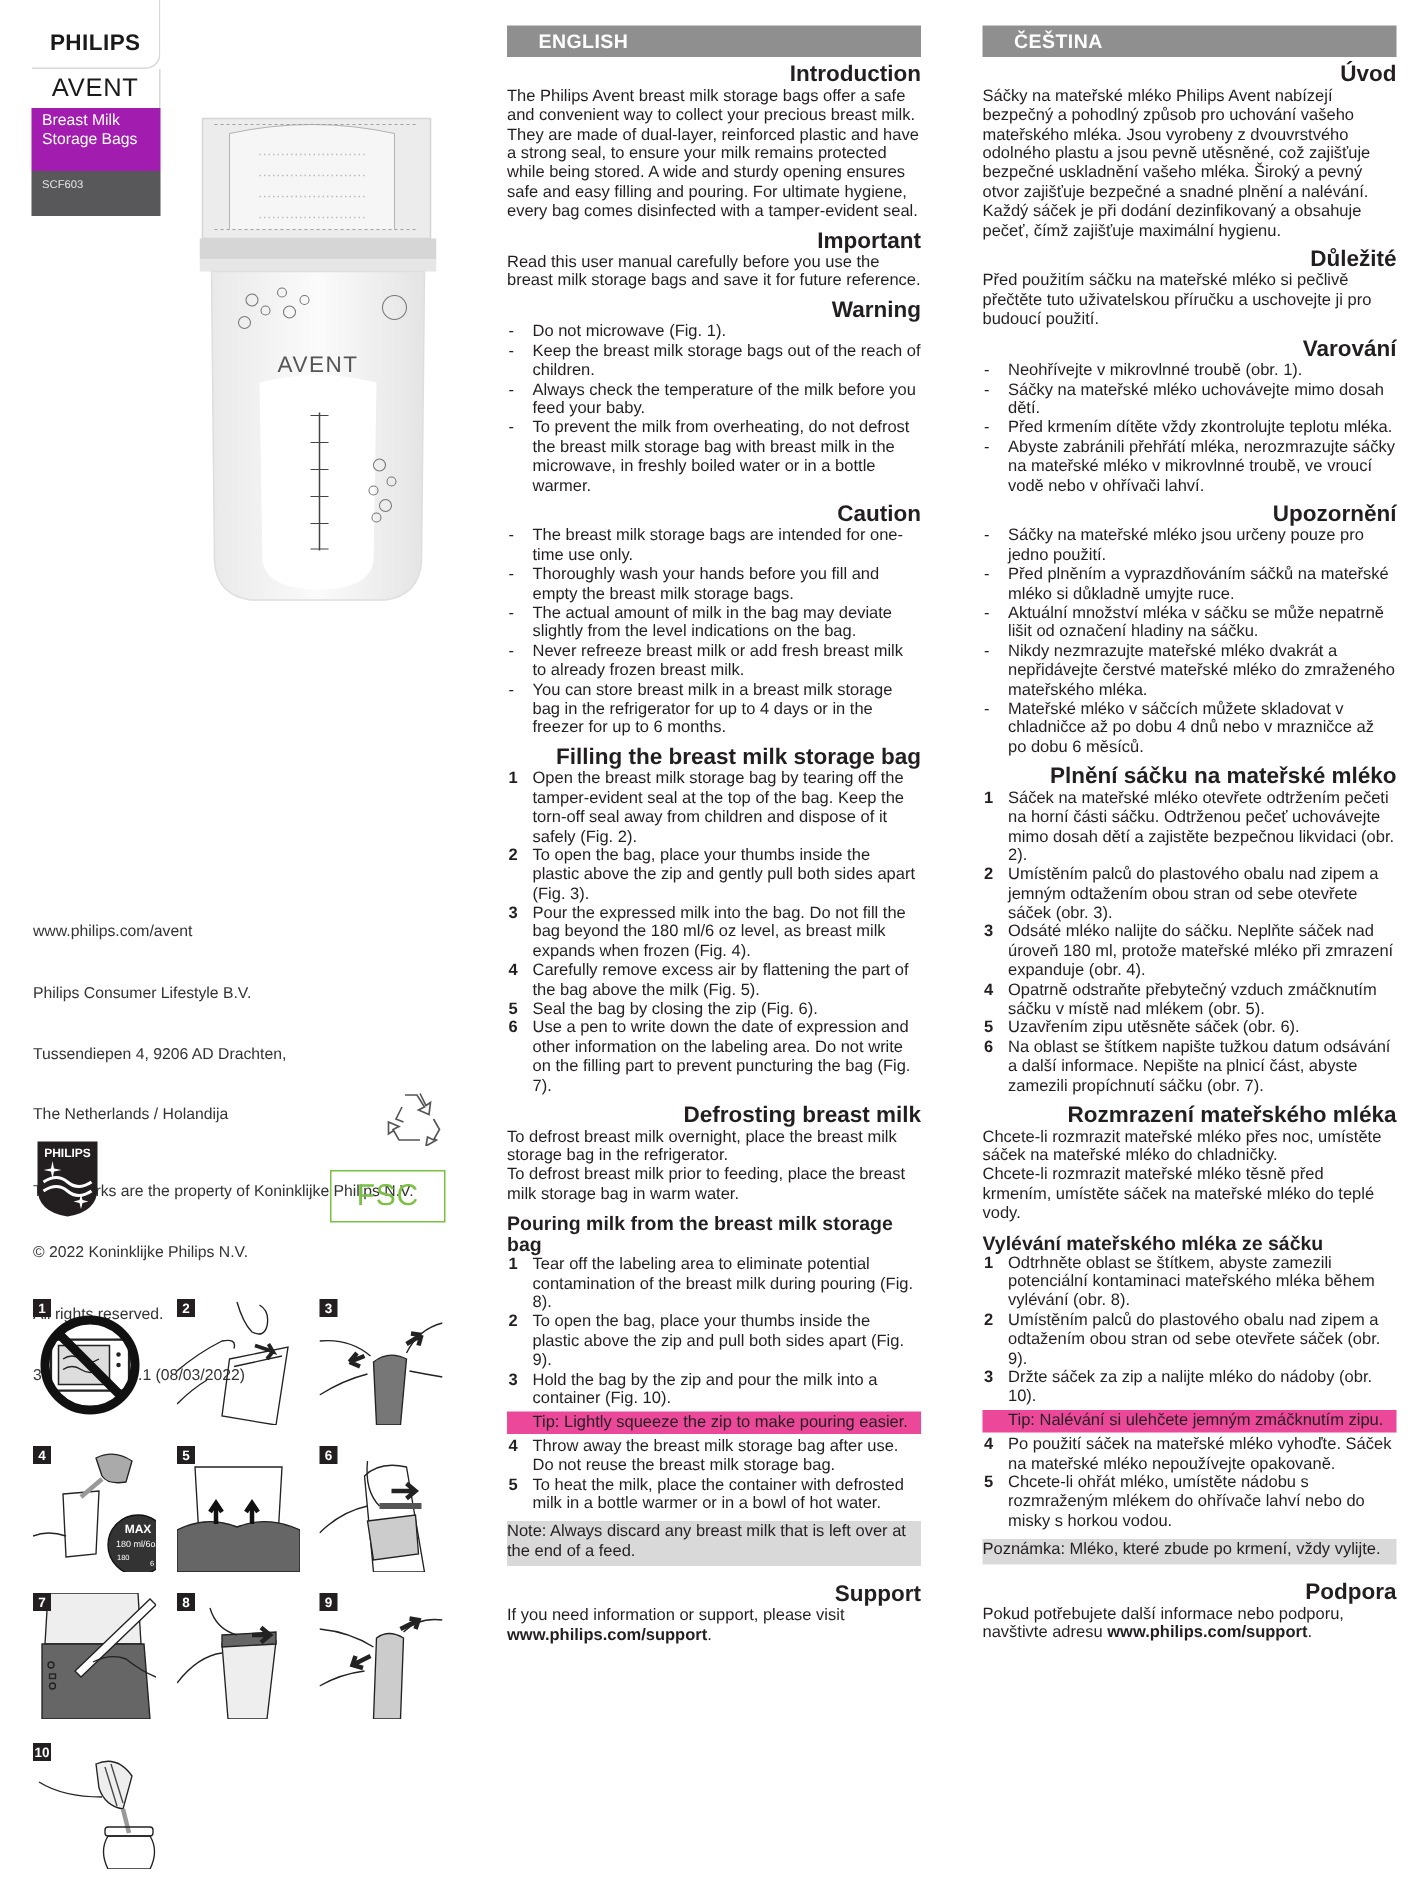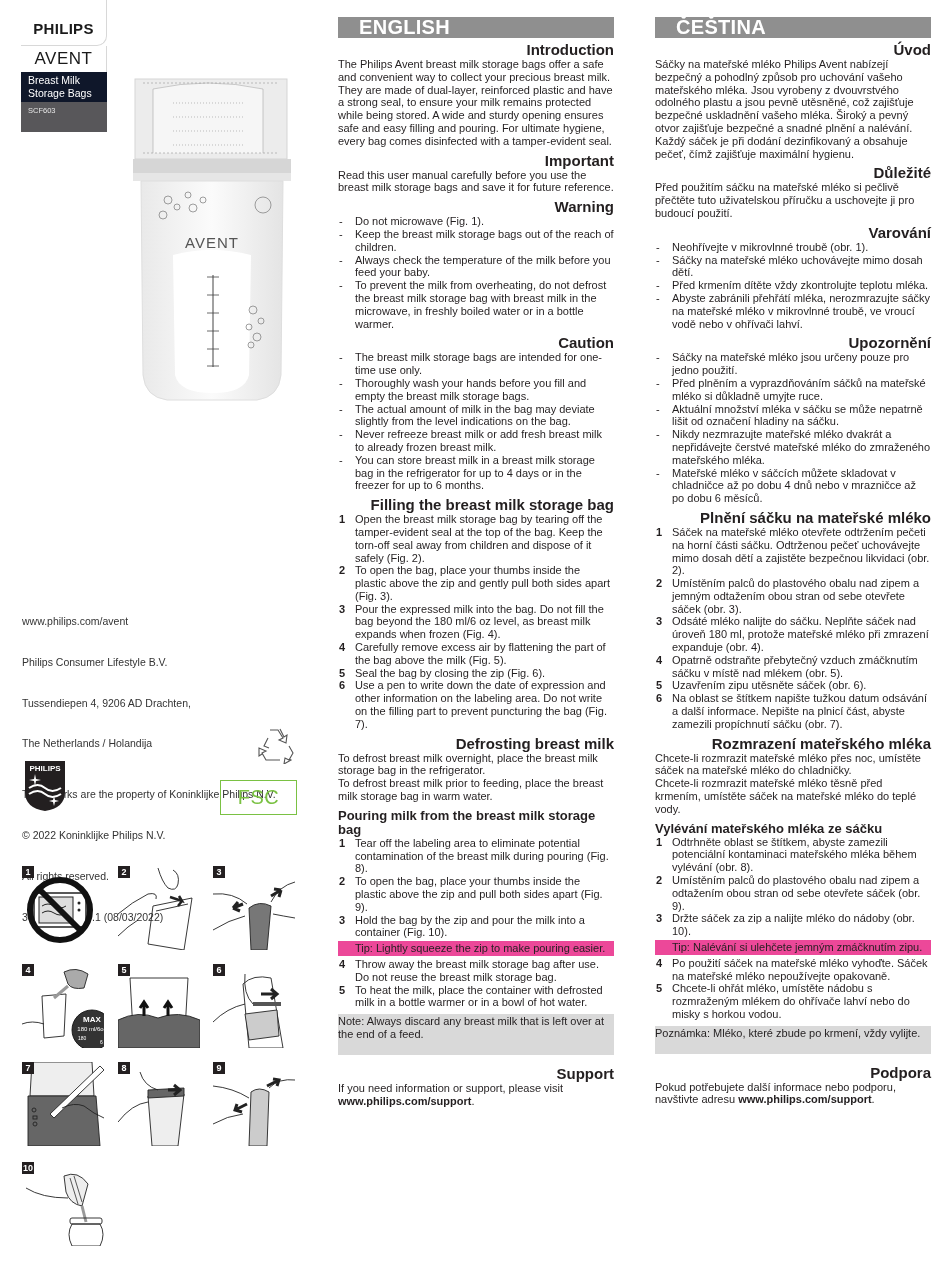--- a/index.html
+++ b/index.html
@@ -4,52 +4,52 @@
 <style>
   * { box-sizing: border-box; margin: 0; padding: 0; }
   html, body { width: 950px; height: 1268px; background: #ffffff; overflow: hidden; }
   body { position: relative; font-family: "Liberation Sans", sans-serif; color: #231f20; }
 
   
   .brand-block { position: absolute; left: 21px; top: 0; width: 86px; }
   .brand-philips { height: 46px; background: #fff; border-right: 1px solid #d8d8d8; border-bottom: 1px solid #d8d8d8; border-bottom-right-radius: 10px; display: flex; align-items: flex-end; justify-content: center; padding-bottom: 8px; }
   .brand-philips span { font-weight: 700; font-size: 15px; letter-spacing: 0.3px; color: #1a1a1a; }
   .brand-avent { height: 26px; display: flex; align-items: center; justify-content: center; font-size: 17px; color: #1a1a1a; letter-spacing: 0.5px; border-right: 1px solid #d8d8d8; }
-  .brand-product { background: #0f172a; color: #fff; font-size: 10.5px; line-height: 13px; padding: 2px 6px 2px 7px; }
+  .brand-product { background: #a21caf; color: #fff; font-size: 10.5px; line-height: 13px; padding: 2px 6px 14px 7px; }
   .brand-model { background: #58575a; color: #e6e6e6; font-size: 7.5px; padding: 4px 7px; height: 30px; }
 
   .bag-art { position: absolute; left: 133px; top: 75px; width: 158px; height: 335px; }
 
   .address { position: absolute; left: 22px; top: 587px; font-size: 10.5px; line-height: 12.8px; color: #333; }
   .address p { white-space: nowrap; margin-top: 28px; }
   .address .gap { height: 10px; }
 
   .recycle-icon { position: absolute; left: 256px; top: 726px; width: 40px; height: 38px; }
   .philips-shield { position: absolute; left: 24px; top: 760px; width: 42px; height: 52px; }
   .fsc-badge { position: absolute; left: 220px; top: 780px; width: 77px; height: 35px; border: 1.5px solid #7ac143; color: #7ac143; font-size: 20px; display: flex; align-items: center; justify-content: center; letter-spacing: 0.5px; }
 
   .fig { position: absolute; width: 82px; height: 84px; }
   .fig-num { position: absolute; left: 0; top: 0; background: #231f20; color: #fff; font-size: 9px; font-weight: 700; min-width: 12px; height: 12px; line-height: 12px; text-align: center; padding: 0 1px; }
   .fig svg { position: absolute; left: 0; top: 0; }
 
   
   .col { position: absolute; top: 17px; width: 276px; font-size: 11px; line-height: 12.8px; color: #231f20; }
   .col-en { left: 338px; }
   .col-cs { left: 655px; }
-  .lang-bar { background: #8f8f8f; color: #fff; font-weight: 700; font-size: 20px; height: 21px; line-height: 21px; padding-left: 21px; letter-spacing: 0.3px; margin-bottom: 3px; }
+  .lang-bar { background: #8f8f8f; color: #fff; font-weight: 700; font-size: 13px; height: 21px; line-height: 21px; padding-left: 21px; letter-spacing: 0.3px; margin-bottom: 3px; }
   .h2 { font-weight: 700; font-size: 15px; line-height: 17px; margin-top: 4px; text-align: right; }
   .h2.first { margin-top: 0; }
   .h3 { font-weight: 700; font-size: 13px; line-height: 14px; margin-top: 6px; }
   .para { margin: 0; }
   .list { list-style: none; }
   .list li { position: relative; padding-left: 17px; }
   .list li .mk { position: absolute; left: 1px; top: 0; }
   .list.num li .mk { font-weight: 700; }
   .tip { background: #ec4899; padding: 1px 0 1px 17px; margin: 2px 0; }
-  .note { background: #d9d9d9; padding: 1px 2px 14px 0; margin-top: 5px; }
+  .note { background: #d9d9d9; padding: 1px 2px 3px 0; margin-top: 5px; }
   .link-bold { font-weight: 700; }
 </style>
 </head>
 <body>
 
 <div class="brand-block">
   <div class="brand-philips">
       <span>PHILIPS</span>
     </div>
   <div class="brand-avent">AVENT</div>

